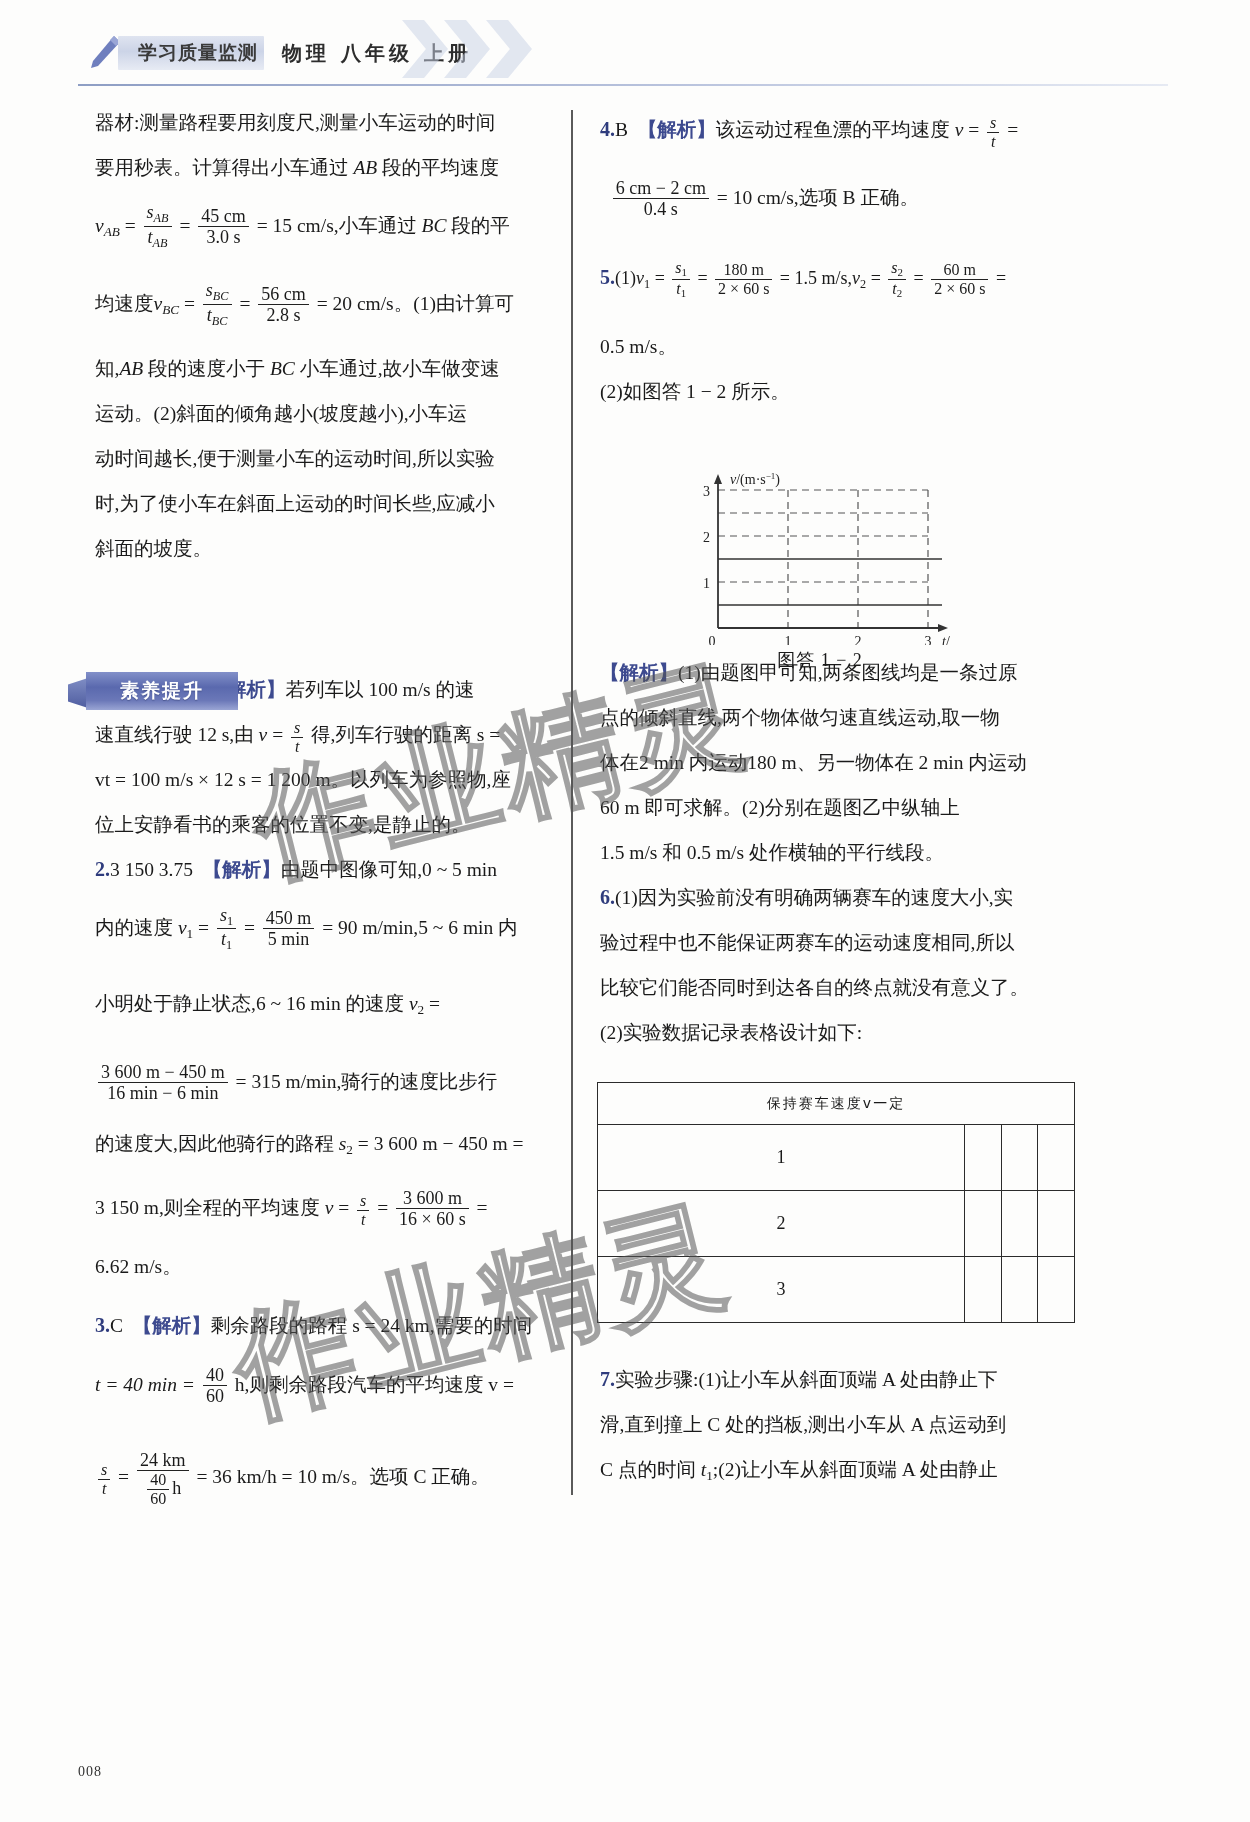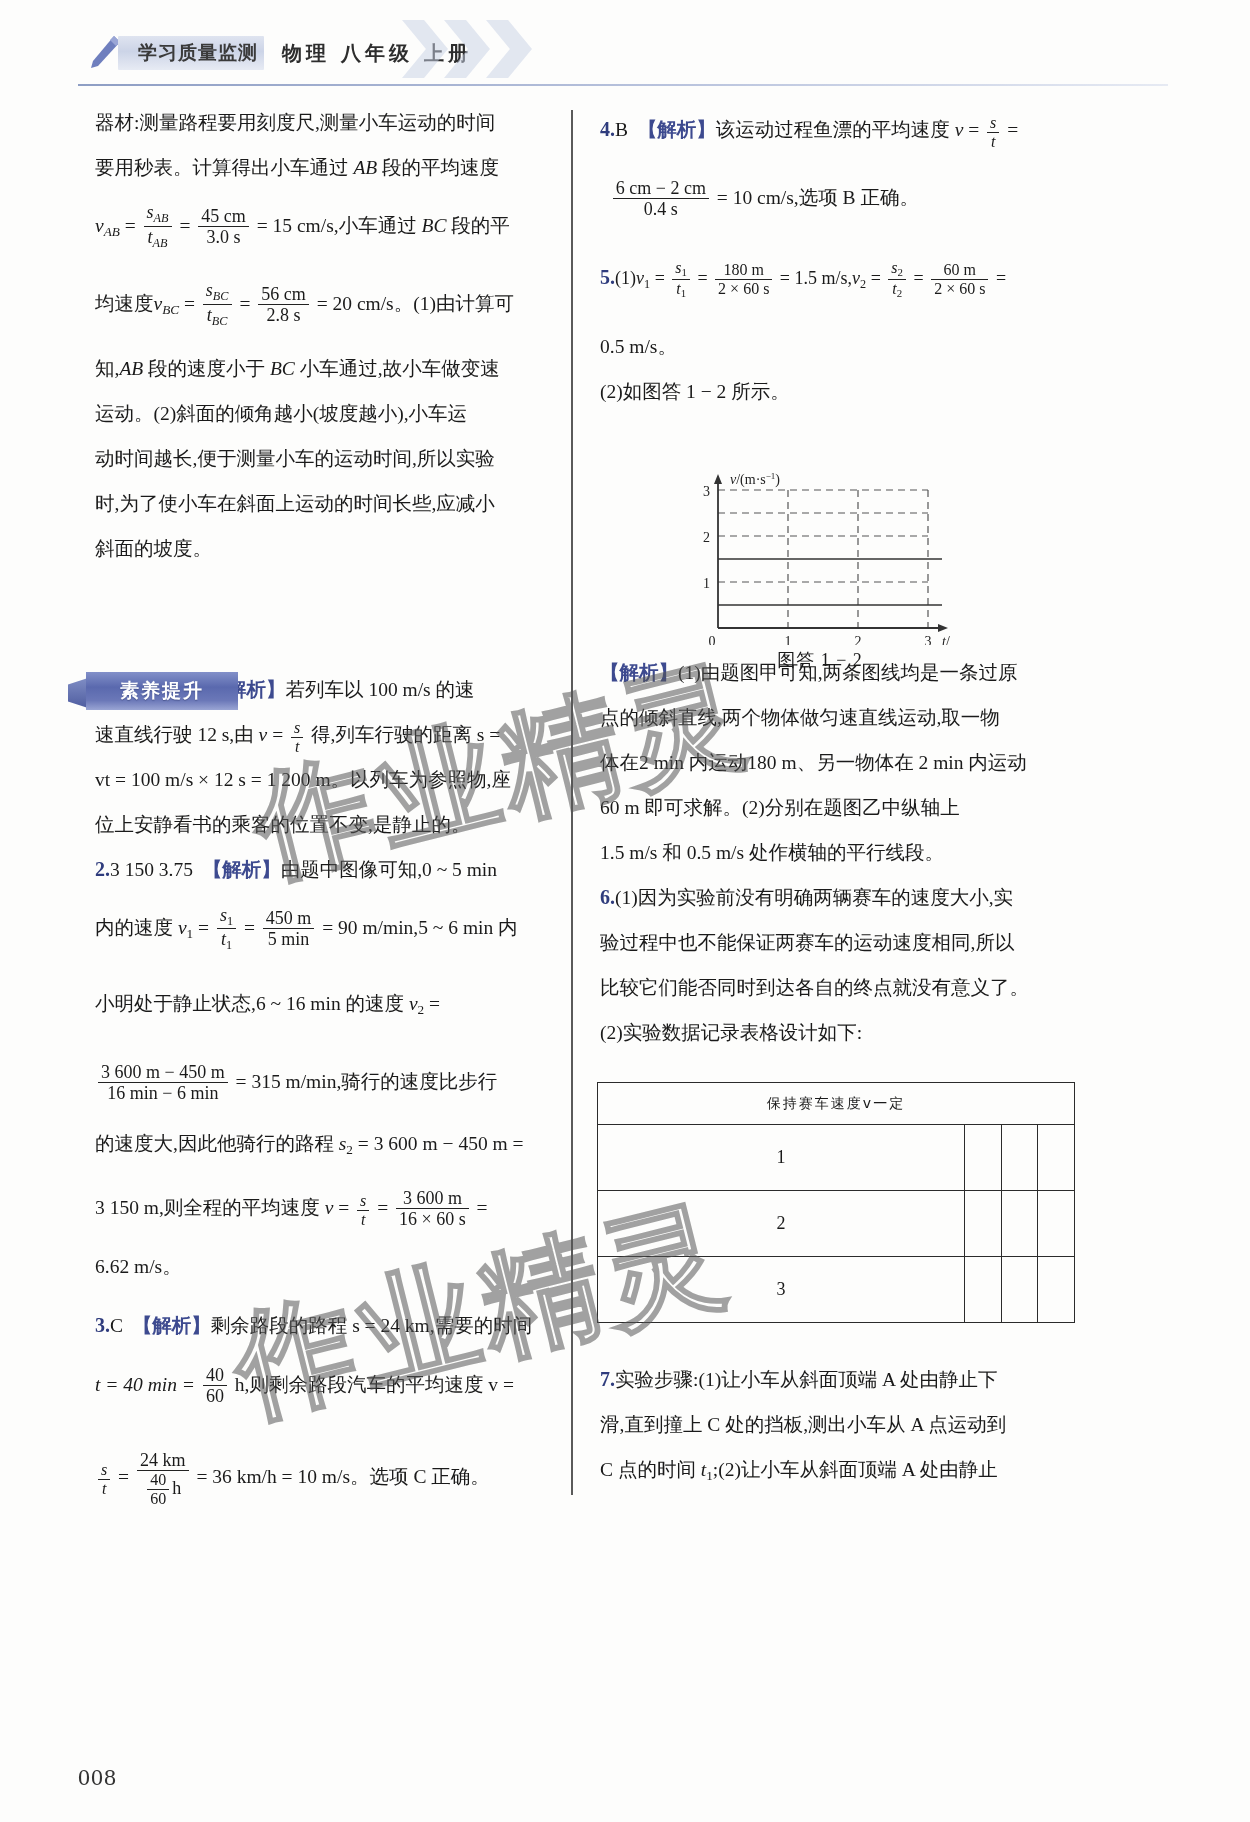--- a/index.html
+++ b/index.html
@@ -108,21 +108,21 @@
          border-collapse: collapse; font-size: 18px; }
   .tbl td, .tbl th { border: 1.4px solid #2b2b2b; text-align:center; padding:0; }
   .tbl .cap-row td { height: 42px; font-weight:400; letter-spacing:2px; font-family:"DejaVu Sans",sans-serif; font-size:14px;}
   .tbl .hd-row td { height: 84px; line-height: 26px; font-size:17px; }
   .tbl .bd-row td { height: 66px; }
   .tbl .hd-row td div { padding: 0 4px; }
 
   
   .pageno {
     position:absolute; left: 78px; top: 1764px;
-    font-size: 24px; letter-spacing:1px; color:#333;
+    font-size: 14px; letter-spacing:1px; color:#333;
     font-family:"Liberation Serif",serif;
   }
 
   
   .wm {
     position:absolute;
     font-family:"DejaVu Sans", sans-serif;
     font-weight: 900;
     color: transparent;
     -webkit-text-stroke: 2px rgba(85,85,85,.55);

